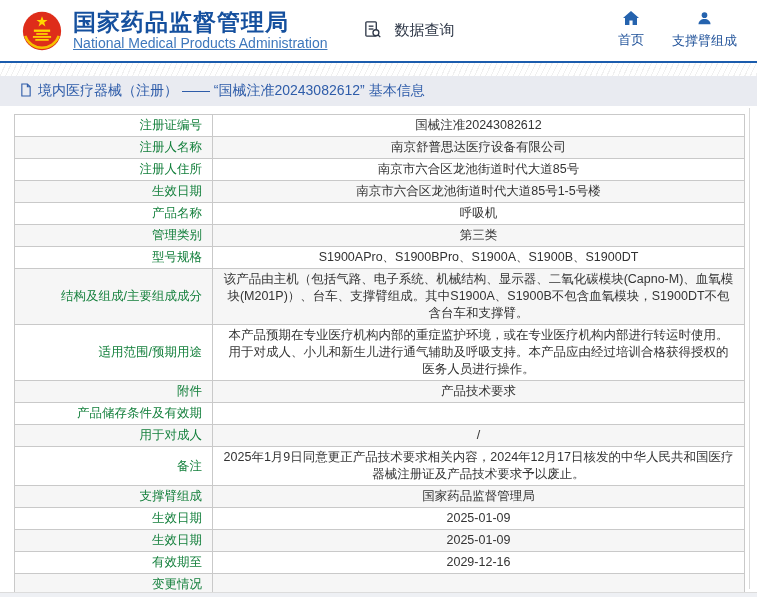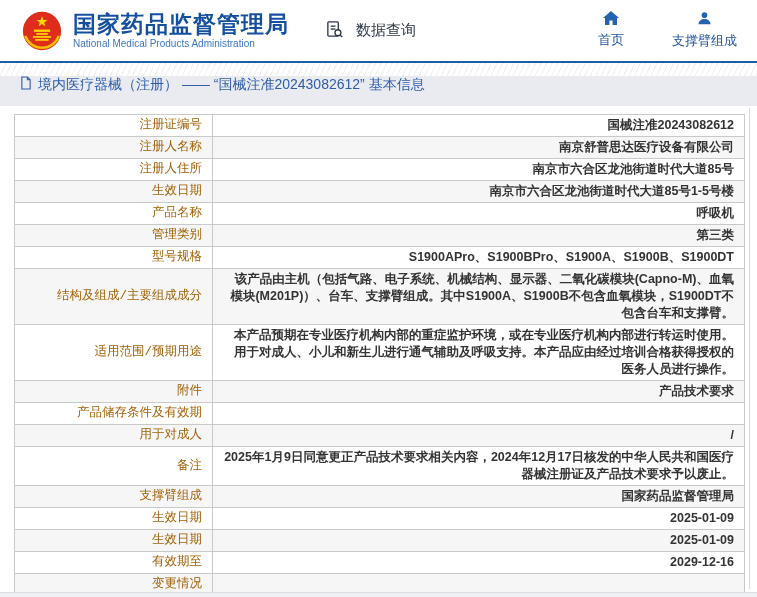--- a/index.html
+++ b/index.html
@@ -21,49 +21,50 @@
   }
   .emblem { width: 44px; height: 44px; flex: 0 0 auto; }
   .title-block { margin-left: 9px; }
   .title-zh {
     font-size: 23px;
     font-weight: bold;
     color: #15509e;
     letter-spacing: 1px;
     line-height: 1.1;
   }
-  .title-en { font-size: 10px; color: #3d77bc; margin-top: 0; }
+  .title-en { font-size: 14px; color: #3d77bc; margin-top: 0; text-decoration: underline; }
   .query {
     display: flex;
     align-items: center;
     gap: 12px;
     margin-left: 36px;
     font-size: 15px;
     color: #2e3747;
     cursor: pointer;
   }
-  .nav { margin-left: auto; display: flex; gap: 48px; padding-right: 4px; }
+  .nav { margin-left: auto; display: flex; gap: 28px; padding-right: 4px; }
   .nav-item {
     display: flex;
     flex-direction: column;
     align-items: center;
     gap: 3px;
     font-size: 13px;
     color: #1f5199;
     cursor: pointer;
   }
   
   .stripe-band {
     height: 13px;
     background: repeating-linear-gradient(115deg, #f0f0f0 0 1px, #ffffff 1px 5px);
   }
   .breadcrumb {
     height: 30px;
     background: #e9ebf1;
     display: flex;
+    align-items: center;
     gap: 6px;
     padding: 0 20px;
     font-size: 14px;
     color: #2e5ca9;
   }
   
   .main { padding: 8px 12px 0 14px; }
   table.detail {
     border-collapse: collapse;
     width: 731px;
@@ -75,25 +76,24 @@
     border: 1px solid #c9c9c9;
     padding: 2px 10px;
     line-height: 17px;
     vertical-align: middle;
     height: 22px;
   }
   th.label {
     width: 198px;
     text-align: right;
     font-weight: normal;
-    color: #a16207;
+    color: #15803d;
     white-space: nowrap;
-    font-family: Liberation Mono, monospace;
-  }
-  td.value { text-align: right; padding-left: 12px; color: #333; word-break: break-all; font-weight: bold; }
+  }
+  td.value { text-align: center; padding-left: 12px; color: #333; word-break: break-all; }
   
   .right-rule { position: absolute; top: 108px; bottom: 8px; right: 7px; width: 1px; background: #d9d9d9; }
   .footer-band { position: absolute; bottom: 0; left: 0; right: 0; height: 5px; background: #eef0f4; border-top: 1px solid #dcdcdc; }
 </style>
 </head>
 <body>
 
 <div class="header">
   <span class="emblem">
     <svg width="44" height="44" viewBox="0 0 46 46">

